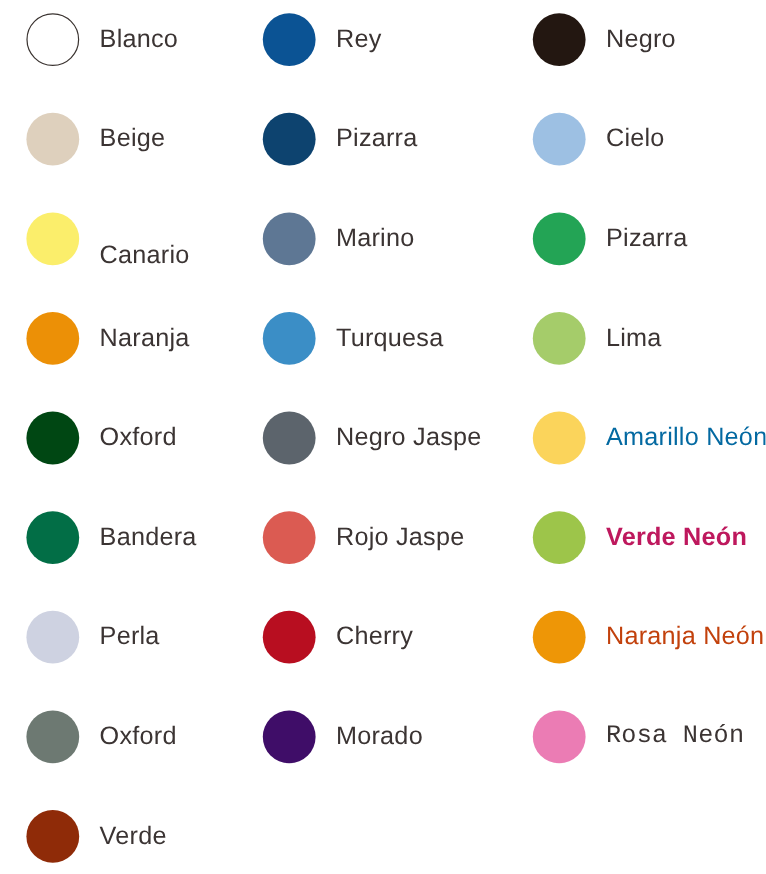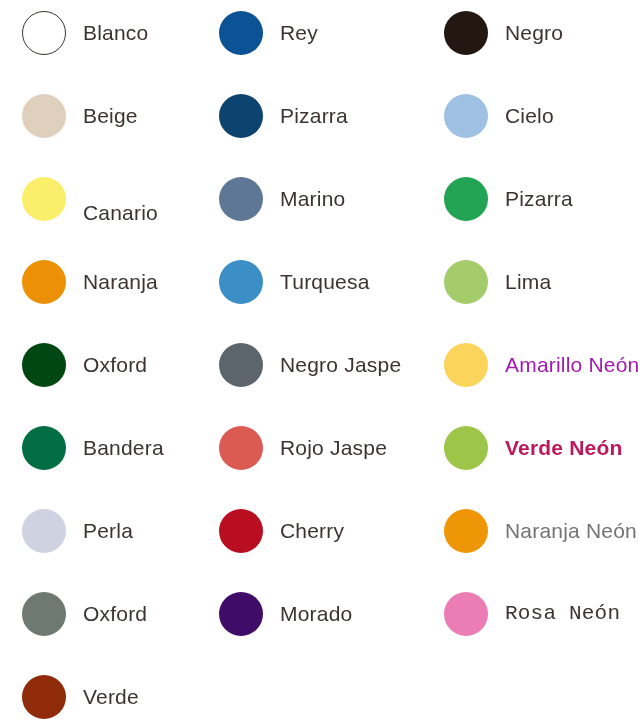--- a/index.html
+++ b/index.html
@@ -113,21 +113,21 @@
       <div class="swatch-item">
         <span class="dot" style="background: rgb(0, 71, 19);"></span>
         <span class="label" style="color: rgb(59, 52, 51);">Oxford</span>
       </div>
       <div class="swatch-item col2">
         <span class="dot" style="background: rgb(92, 100, 108);"></span>
         <span class="label" style="color: rgb(59, 52, 51);">Negro Jaspe</span>
       </div>
       <div class="swatch-item col3">
         <span class="dot" style="background: rgb(251, 212, 91);"></span>
-        <span class="label" style="color: #a21caf; text-align: center;">Amarillo Neón</span>
+        <span class="label" style="color: #0369a1; text-align: center;">Amarillo Neón</span>
       </div>
       <div class="swatch-item">
         <span class="dot" style="background: rgb(2, 110, 70);"></span>
         <span class="label" style="color: rgb(59, 52, 51);">Bandera</span>
       </div>
       <div class="swatch-item col2">
         <span class="dot" style="background: rgb(219, 91, 82);"></span>
         <span class="label" style="color: rgb(59, 52, 51);">Rojo Jaspe</span>
       </div>
       <div class="swatch-item col3">
@@ -137,21 +137,21 @@
       <div class="swatch-item">
         <span class="dot" style="background: rgb(206, 210, 225);"></span>
         <span class="label" style="color: rgb(59, 52, 51);">Perla</span>
       </div>
       <div class="swatch-item col2">
         <span class="dot" style="background: rgb(184, 14, 32);"></span>
         <span class="label" style="color: rgb(59, 52, 51);">Cherry</span>
       </div>
       <div class="swatch-item col3">
         <span class="dot" style="background: rgb(238, 150, 6);"></span>
-        <span class="label" style="color: #737373;">Naranja Neón</span>
+        <span class="label" style="color: #c2410c;">Naranja Neón</span>
       </div>
       <div class="swatch-item">
         <span class="dot" style="background: rgb(109, 121, 114);"></span>
         <span class="label" style="color: rgb(59, 52, 51);">Oxford</span>
       </div>
       <div class="swatch-item col2">
         <span class="dot" style="background: rgb(63, 13, 104);"></span>
         <span class="label" style="color: rgb(59, 52, 51);">Morado</span>
       </div>
       <div class="swatch-item col3">

